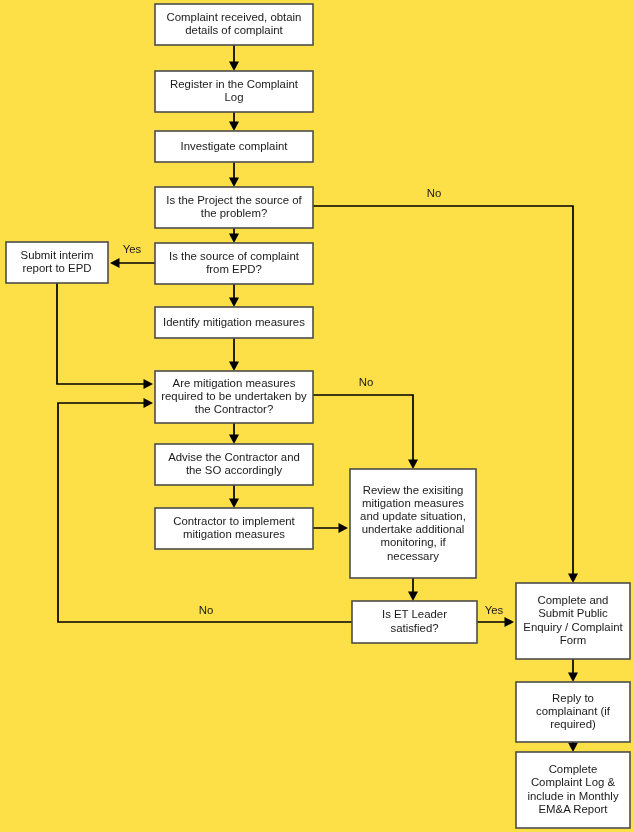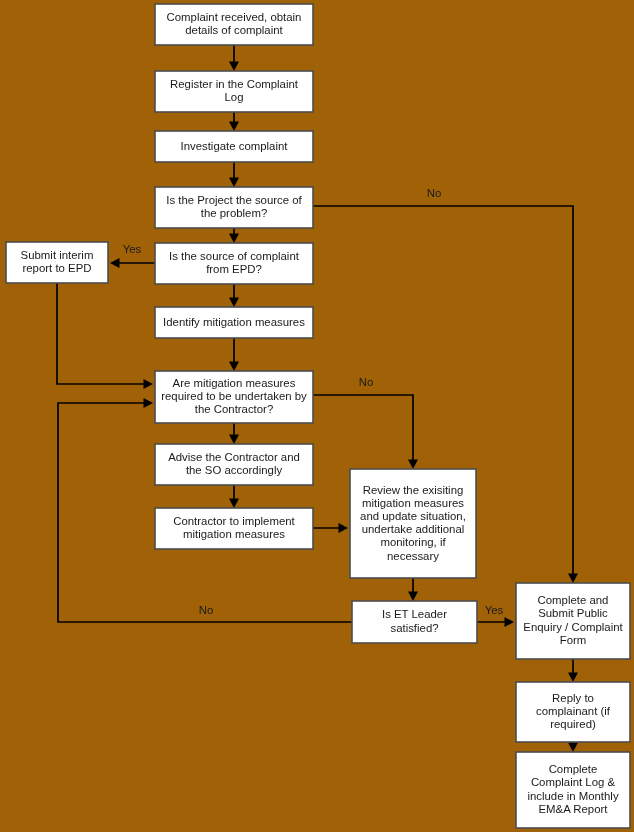--- a/index.html
+++ b/index.html
@@ -10,21 +10,21 @@
   body {
     width: 634px;
     height: 832px;
     font-family: "Liberation Sans", sans-serif;
     overflow: hidden;
   }
   #flowchart-root {
     position: relative;
     width: 634px;
     height: 832px;
-    background: #a16207;
+    background: #fde047;
   }
   svg#flow-svg {
     position: absolute;
     top: 0;
     left: 0;
     width: 634px;
     height: 832px;
   }
   .node-rect {
     fill: #ffffff;

